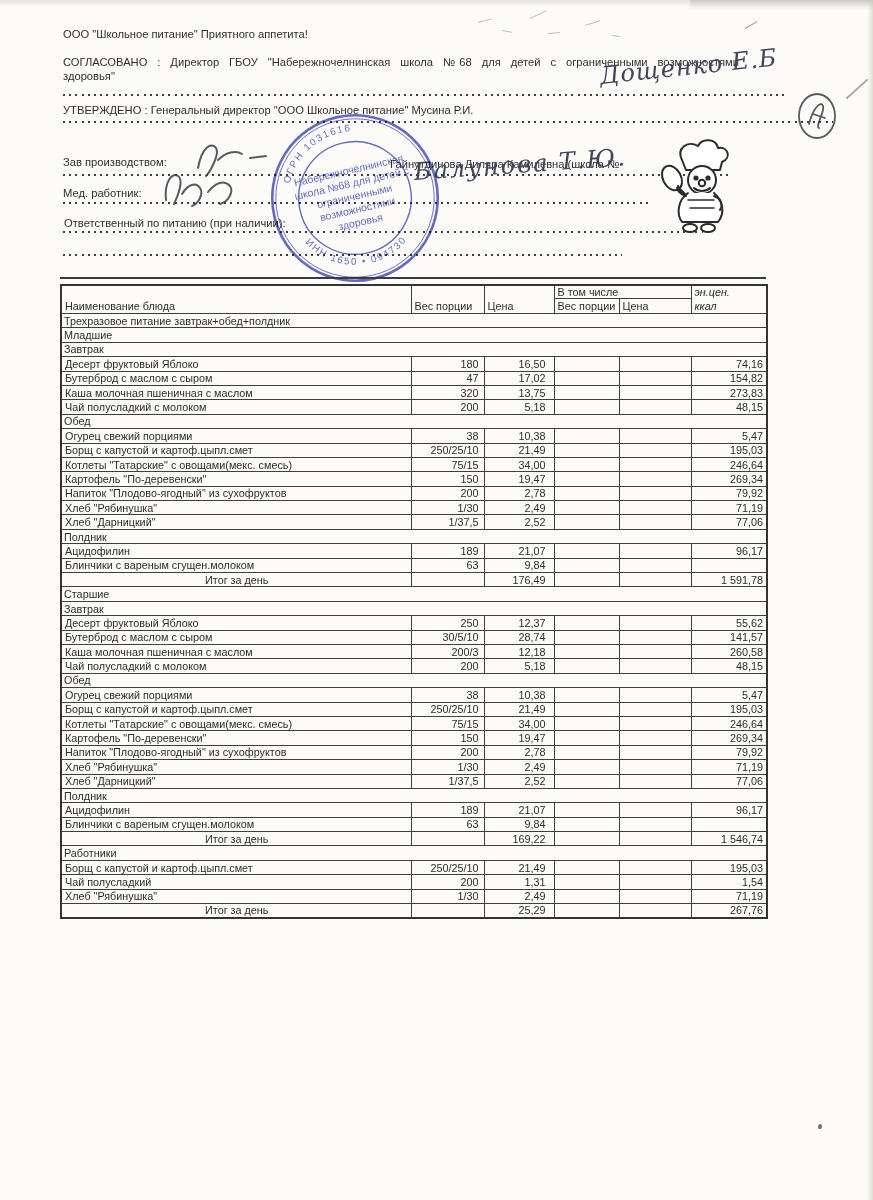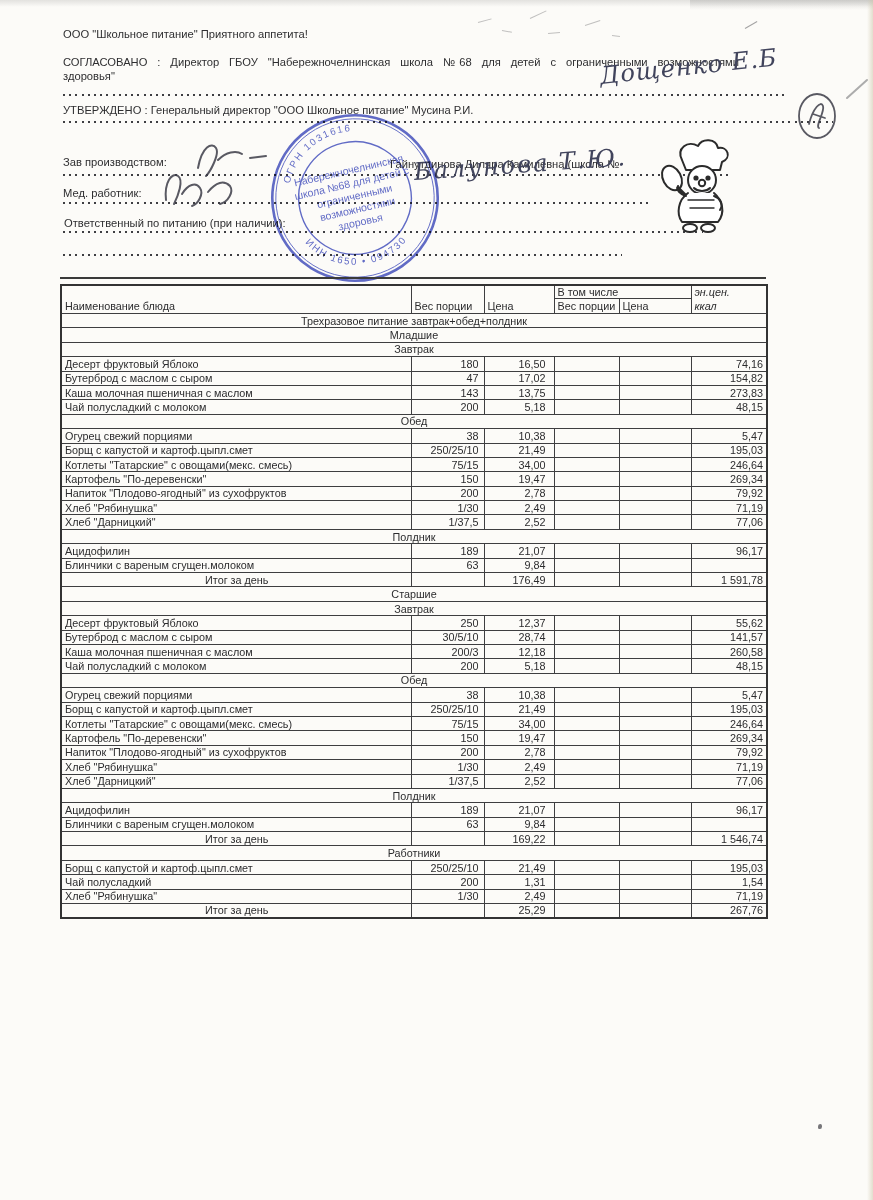--- a/index.html
+++ b/index.html
@@ -47,21 +47,21 @@
   }
   .menu-table{border:2px solid #333;}
   .menu-table th{text-align:left;}
   th.vb{vertical-align:bottom; padding-bottom:1px; padding-left:3px;}
   th.vt{vertical-align:top; padding-left:3px;}
   td.cn{text-align:left; padding-left:3px;}
   td.tc{text-align:center;}
   td.cr{text-align:right; padding-right:5px;}
   td.pr{padding-right:8px;}
   td.kc{padding-right:3px;}
-  td.sec{text-align:center;}
+  td.sec{}
   .kcal-h div{line-height:13.5px;font-style:italic;}
 </style>
 </head>
 <body>
 
 <div class="page">
 
   <div class="abs smudge" style="left:478px;top:22px;width:14px;transform:rotate(-15deg);"></div>
   <div class="abs smudge" style="left:502px;top:30px;width:10px;transform:rotate(10deg);"></div>
   <div class="abs smudge" style="left:530px;top:18px;width:18px;transform:rotate(-25deg);"></div>
@@ -207,21 +207,21 @@
         <tr style="height: 14.4px;">
           <td class="cn">Бутерброд с маслом с сыром</td>
           <td class="cr">47</td>
           <td class="cr pr">17,02</td>
           <td class="cr"></td>
           <td class="cr"></td>
           <td class="cr kc">154,82</td>
         </tr>
         <tr style="height: 14.4px;">
           <td class="cn">Каша молочная пшеничная с маслом</td>
-          <td class="cr">143</td>
+          <td class="cr">320</td>
           <td class="cr pr">13,75</td>
           <td class="cr"></td>
           <td class="cr"></td>
           <td class="cr kc">273,83</td>
         </tr>
         <tr style="height: 14.4px;">
           <td class="cn">Чай полусладкий с молоком</td>
           <td class="cr">200</td>
           <td class="cr pr">5,18</td>
           <td class="cr"></td>

